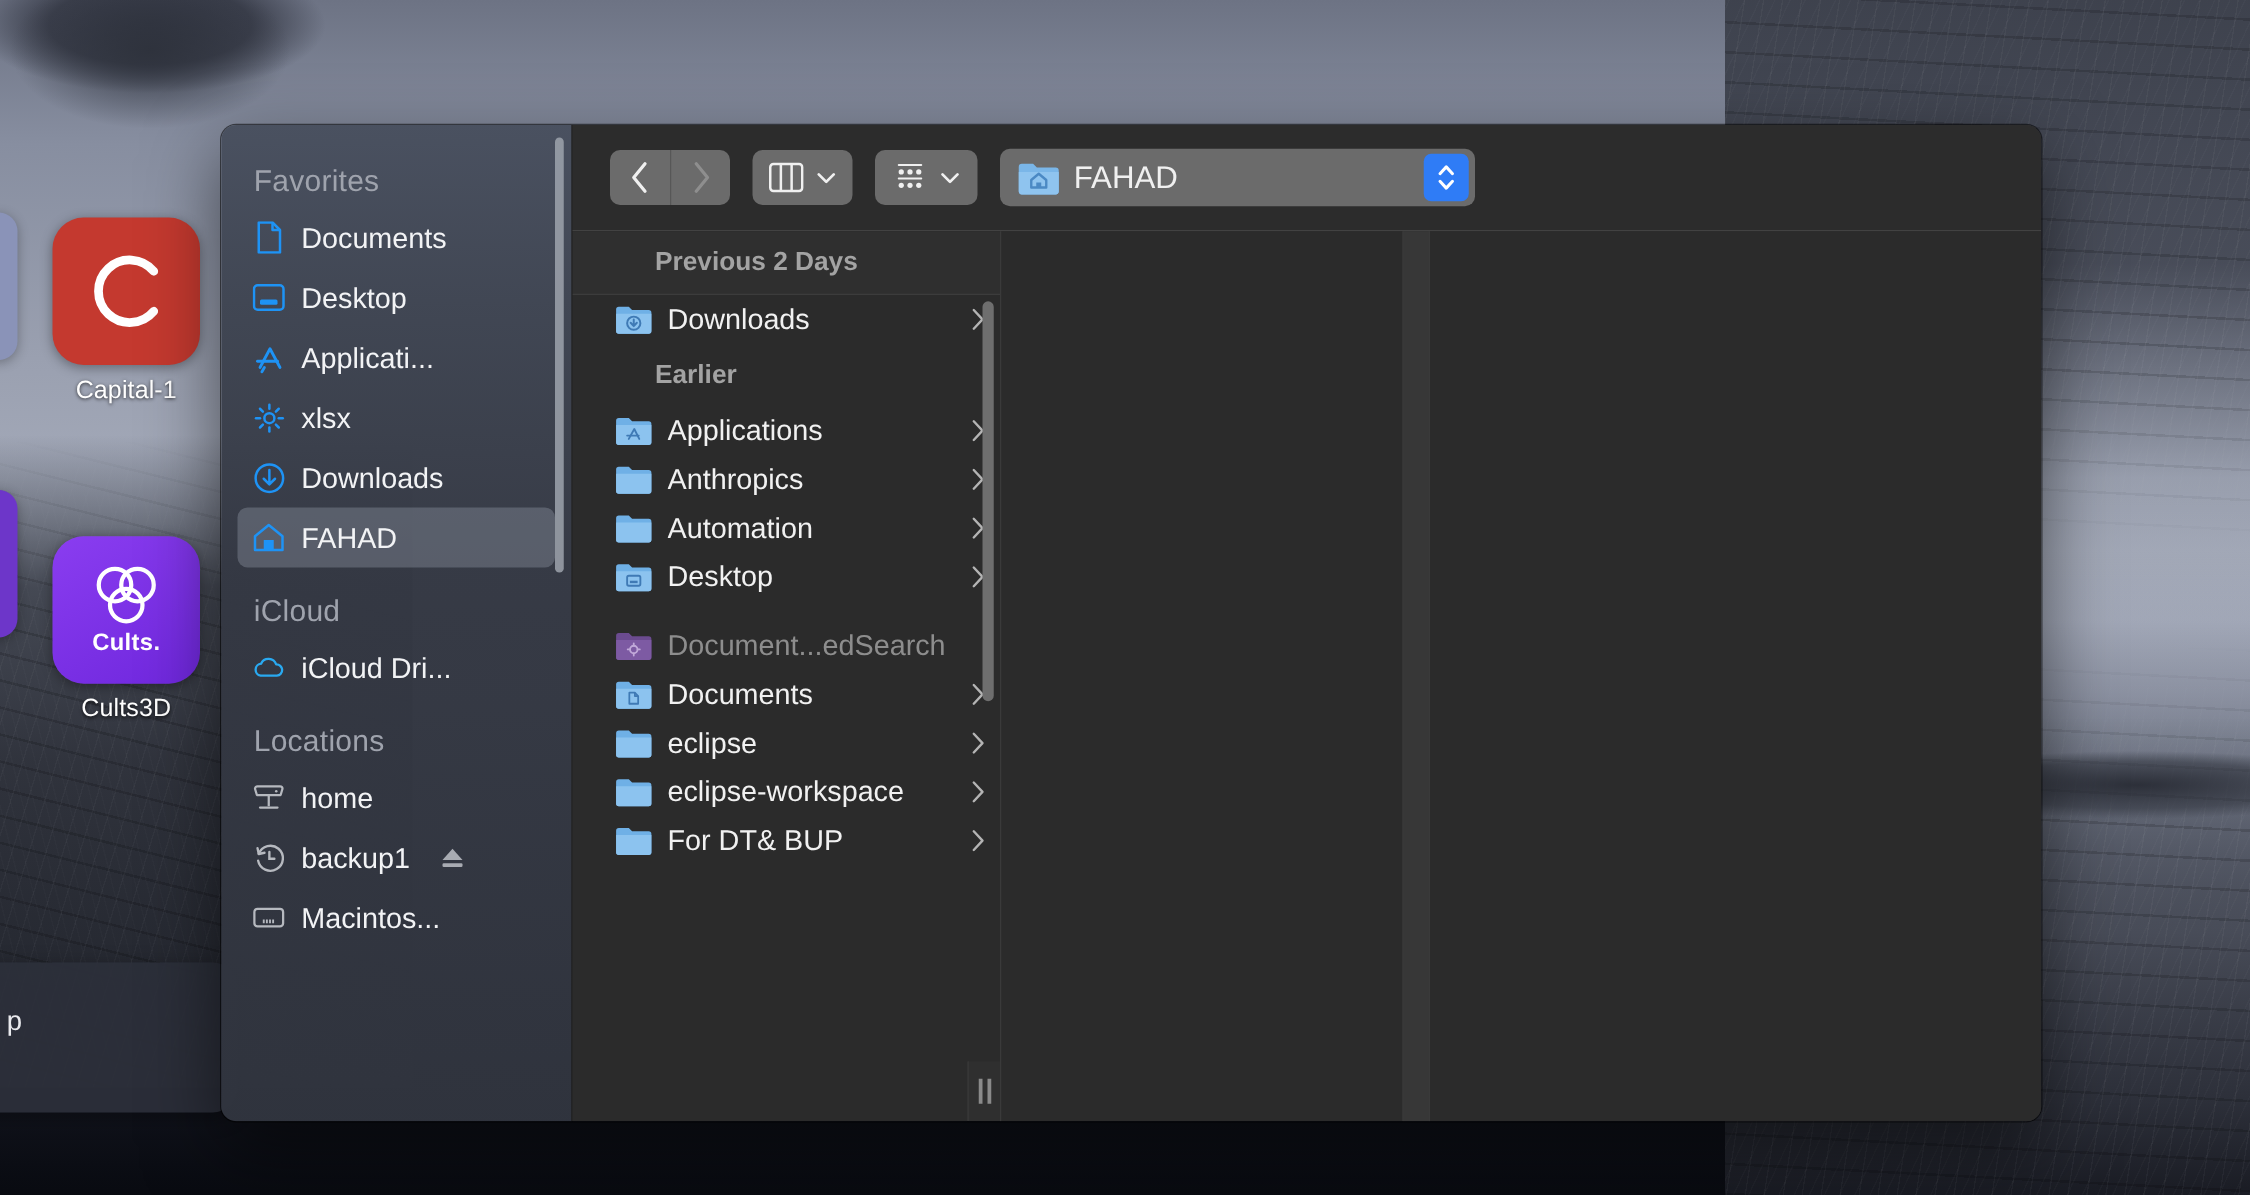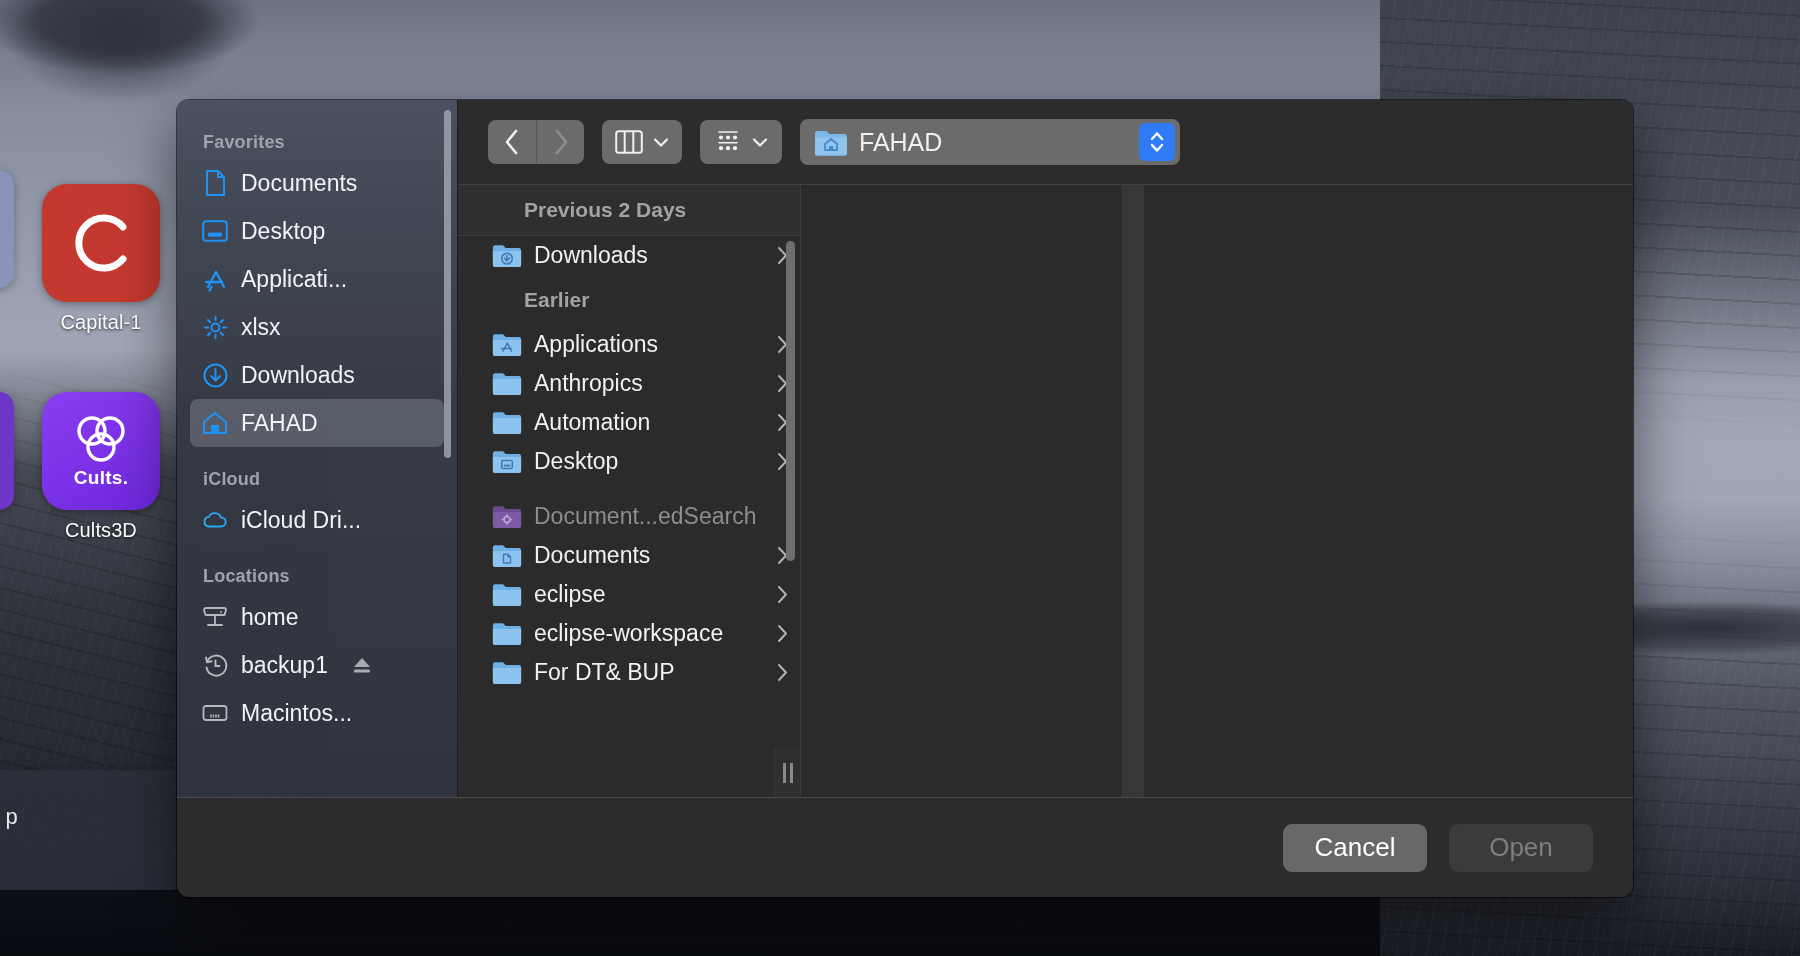--- a/index.html
+++ b/index.html
@@ -111,21 +111,21 @@
     display: flex; align-items: center; justify-content: center;
     box-shadow: 0 2px 9px rgba(0,0,0,0.35);
   }
   .desk-icon .label {
     margin-top: 9px;
     font-size: 20px;
     color: #ffffff;
     text-shadow: 0 1px 3px rgba(0,0,0,0.75);
     letter-spacing: 0.1px;
   }
-  #icon-capital { left: 42px; top: 184px; }
+  #icon-capital { left: 42px; top: 174px; }
   #icon-cults   { left: 42px; top: 392px; }
 
   
   .desk-icon-partial {
     position: absolute;
     left: -16px;
     width: 30px; height: 118px;
     border-radius: 25px;
     box-shadow: 0 2px 9px rgba(0,0,0,0.3);
   }
@@ -177,22 +177,22 @@
   }
   #sidebar-scroll {
     position: absolute;
     right: 6px; top: 10px;
     width: 7px; height: 348px;
     border-radius: 4px;
     background: #9ea3ad;
     opacity: 0.85;
   }
   .sb-header {
-    font-size: 18px;
-    font-weight: bold;
+    font-size: 24px;
+    font-weight: normal;
     color: #9fa3ad;
     padding: 10px 0 6px 26px;
     letter-spacing: 0.2px;
   }
   .sb-item {
     display: flex;
     align-items: center;
     height: 48px;
     margin: 0 13px;
     padding-left: 12px;
@@ -432,21 +432,21 @@
 <div class="desk-icon" id="icon-capital">
   <div class="tile" style="background:#c4392f;">
     <svg width="70" height="70" viewBox="0 0 70 70">
       <path d="M57 19 A25 25 0 1 0 57 51" fill="none" stroke="#ffffff" stroke-width="7" stroke-linecap="round"></path>
     </svg>
   </div>
   <div class="label">Capital-1</div>
 </div>
 
 <div class="desk-icon" id="icon-cults">
-  <div class="tile" style="background:linear-gradient(150deg,#8a3df0,#6f27dd);flex-direction:column;gap:2px;">
+  <div class="tile" style="background:linear-gradient(150deg,#8a3df0,#6f27dd);flex-direction:column;gap:2px;margin-top:37px;">
     <svg width="62" height="52" viewBox="0 0 62 52">
       <circle cx="22" cy="18" r="13" fill="none" stroke="#fff" stroke-width="3.4"></circle>
       <circle cx="40" cy="18" r="13" fill="none" stroke="#fff" stroke-width="3.4"></circle>
       <circle cx="31" cy="34" r="13" fill="none" stroke="#fff" stroke-width="3.4"></circle>
     </svg>
     <div style="color:#fff;font-size:19px;font-weight:bold;letter-spacing:0.3px;">Cults.</div>
   </div>
   <div class="label">Cults3D</div>
 </div>
 
@@ -838,17 +838,13 @@
             </div>
         </div>
 
         <div class="col" id="col-2"></div>
         <div class="col" id="col-3"></div>
         <div class="col" id="col-4"></div>
       </div>
     </div>
   </div>
 
-  <div id="footer">
-    <div class="footer-btn" id="cancel-button">Cancel</div>
-    <div class="footer-btn" id="open-button">Open</div>
-  </div>
 </div>
 
 </body></html>

